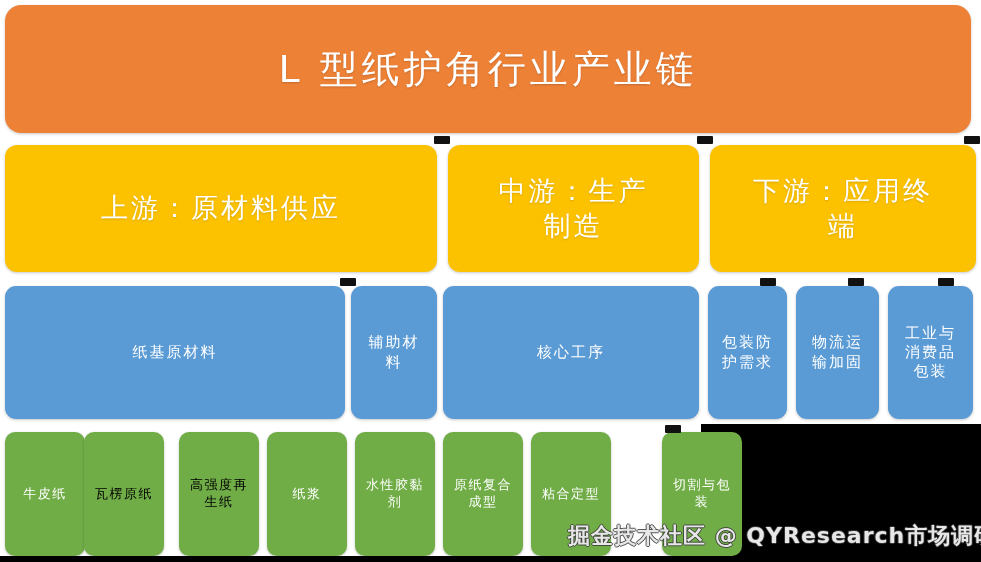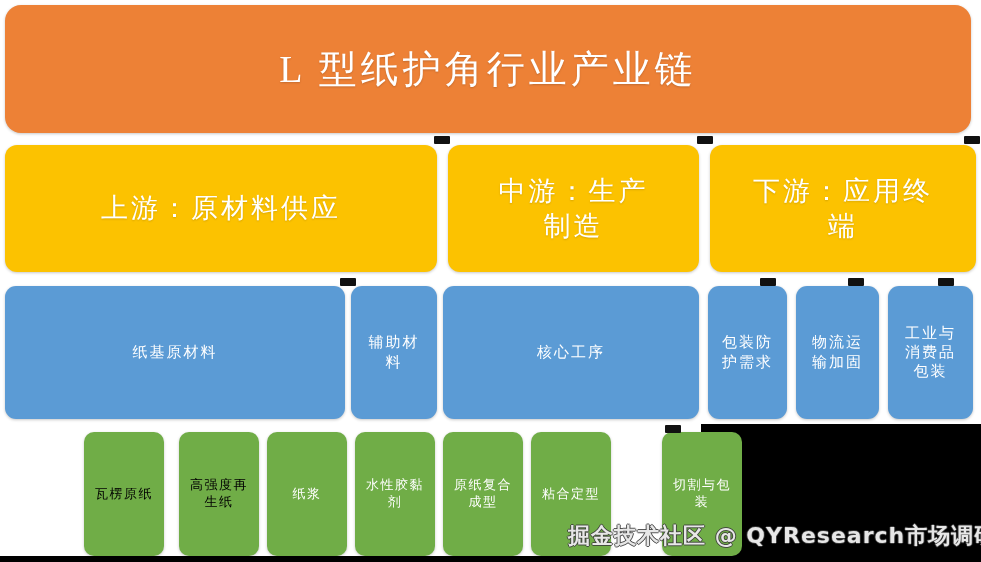--- a/index.html
+++ b/index.html
@@ -25,21 +25,20 @@
     display:flex;
     align-items:center;
     justify-content:center;
     text-align:center;
     border-radius:12px;
     color:#ffffff;
     line-height:1.28;
     padding:2px 6px;
     box-shadow:0 1px 3px rgba(0,0,0,.22);
     letter-spacing:1px;
-    font-family:Liberation Serif, serif;
     -webkit-font-smoothing:antialiased;
   }
 
   .box.title{
     border-radius:16px;
     font-size:38px;
     letter-spacing:4px;
     text-shadow:0 1px 2px rgba(0,0,0,.18);
   }
   .box.tier{
@@ -104,20 +103,21 @@
   <div class="box seg" style="left: 5px; top: 286px; width: 340px; height: 133px; background: rgb(91, 155, 213); color: rgb(255, 255, 255);">纸基原材料</div>
   <div class="box seg" style="left: 443px; top: 286px; width: 256px; height: 133px; background: rgb(91, 155, 213); color: rgb(255, 255, 255);">核心工序</div>
   <div class="box seg" style="left: 708px; top: 286px; width: 79px; height: 133px; white-space: pre-line; background: rgb(91, 155, 213); color: rgb(255, 255, 255);">包装防
 护需求</div>
   <div class="box seg" style="left: 796px; top: 286px; width: 83px; height: 133px; white-space: pre-line; background: rgb(91, 155, 213); color: rgb(255, 255, 255);">物流运
 输加固</div>
   <div class="box seg" style="left: 888px; top: 286px; width: 85px; height: 133px; white-space: pre-line; background: rgb(91, 155, 213); color: rgb(255, 255, 255);">工业与
 消费品
 包装</div>
 
+  <div class="box leaf" style="left: 5px; top: 432px; width: 80px; height: 124px; background: rgb(112, 173, 71); color: rgb(255, 255, 255);">牛皮纸</div>
   <div class="box leaf" style="left: 84px; top: 432px; width: 80px; height: 124px; background: rgb(112, 173, 71); color: #000000;">瓦楞原纸</div>
   <div class="box leaf" style="left: 179px; top: 432px; width: 80px; height: 124px; white-space: pre-line; background: rgb(112, 173, 71); color: #000000;">高强度再
 生纸</div>
   <div class="box leaf" style="left: 267px; top: 432px; width: 80px; height: 124px; background: rgb(112, 173, 71); color: rgb(255, 255, 255);">纸浆</div>
   <div class="box leaf" style="left: 355px; top: 432px; width: 80px; height: 124px; white-space: pre-line; background: rgb(112, 173, 71); color: rgb(255, 255, 255);">水性胶黏
 剂</div>
   <div class="box leaf" style="left: 443px; top: 432px; width: 80px; height: 124px; white-space: pre-line; background: rgb(112, 173, 71); color: rgb(255, 255, 255);">原纸复合
 成型</div>
   <div class="box leaf" style="left: 531px; top: 432px; width: 80px; height: 124px; background: rgb(112, 173, 71); color: rgb(255, 255, 255);">粘合定型</div>
   <div class="box leaf" style="left: 619px; top: 432px; width: 80px; height: 124px; white-space: pre-line; background: rgb(112, 173, 71); color: rgb(255, 255, 255); margin-left: 43px;">切割与包

